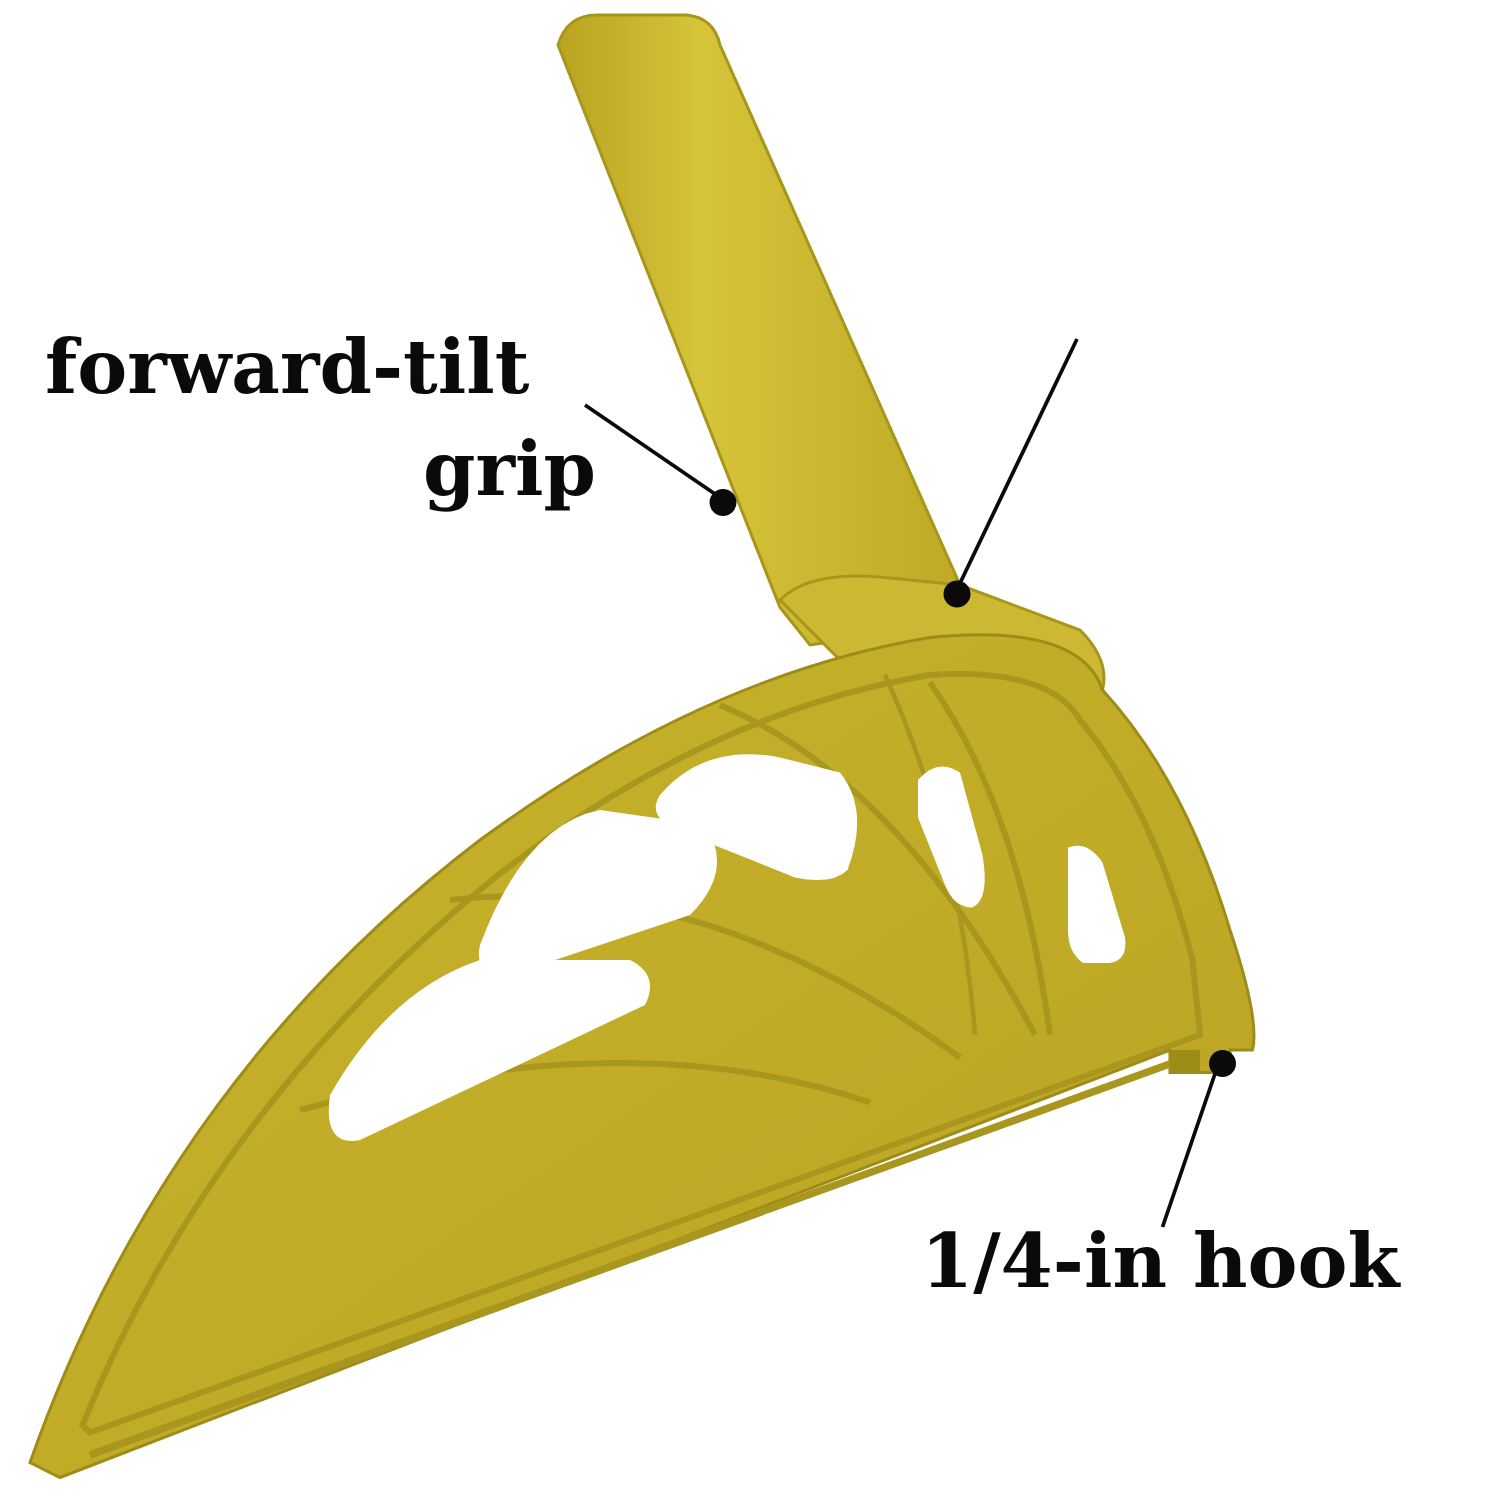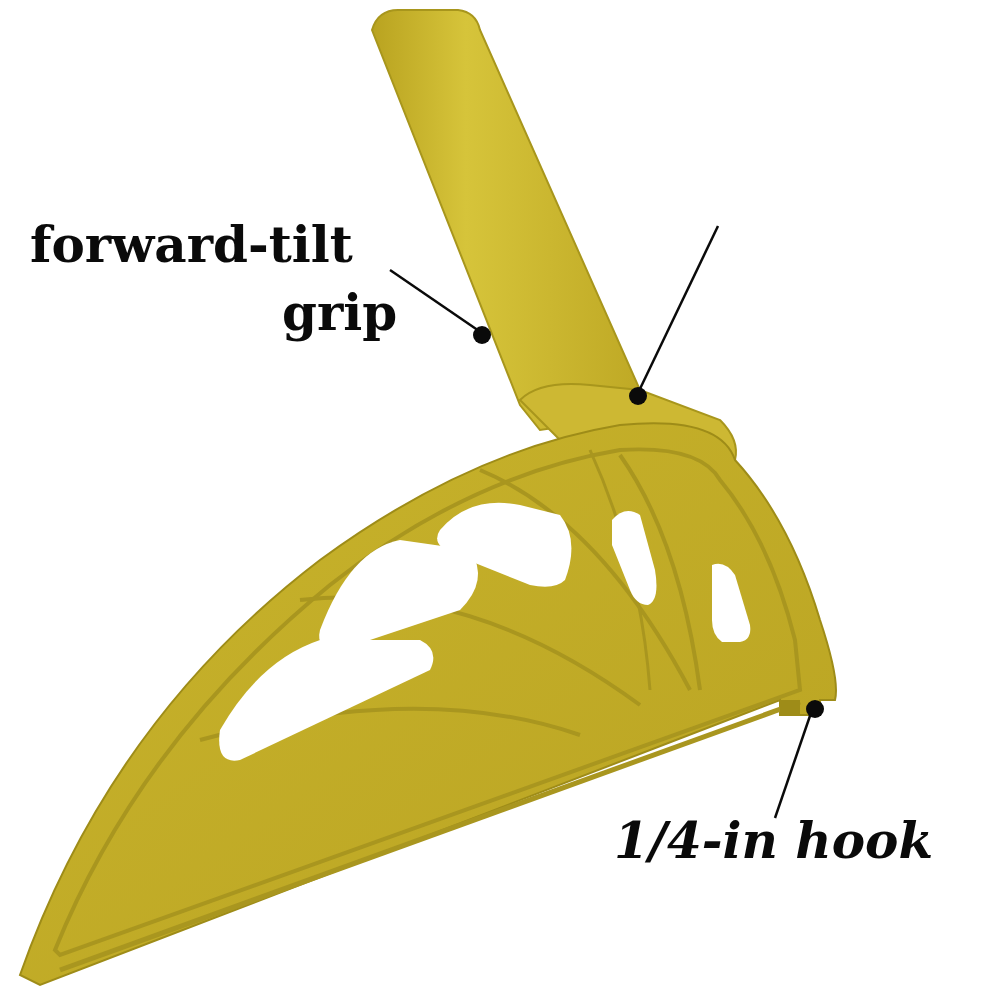--- a/index.html
+++ b/index.html
@@ -11,21 +11,21 @@
     font-weight:bold;
     color:#0a0a0a;
     font-size:50px;
     line-height:58px;
     white-space:nowrap;
     letter-spacing:0px;
   }
   #lbl-forward { left:30px; top:216px; }
   #lbl-grip { left:282px; top:284px; }
   #lbl-offset { left:595px; top:172px; }
-  #lbl-hook { left:614px; top:812px;font-style:italic; }
+  #lbl-hook { left:614px; top:812px; }
 </style>
 </head>
 <body>
 
 <div id="stage">
 
   <svg class="product" width="1000" height="1000" viewBox="0 0 1000 1000">
     <defs>
       <linearGradient id="handleGrad" x1="0" y1="0" x2="1" y2="0">
         <stop offset="0" stop-color="#b9a320"></stop>

